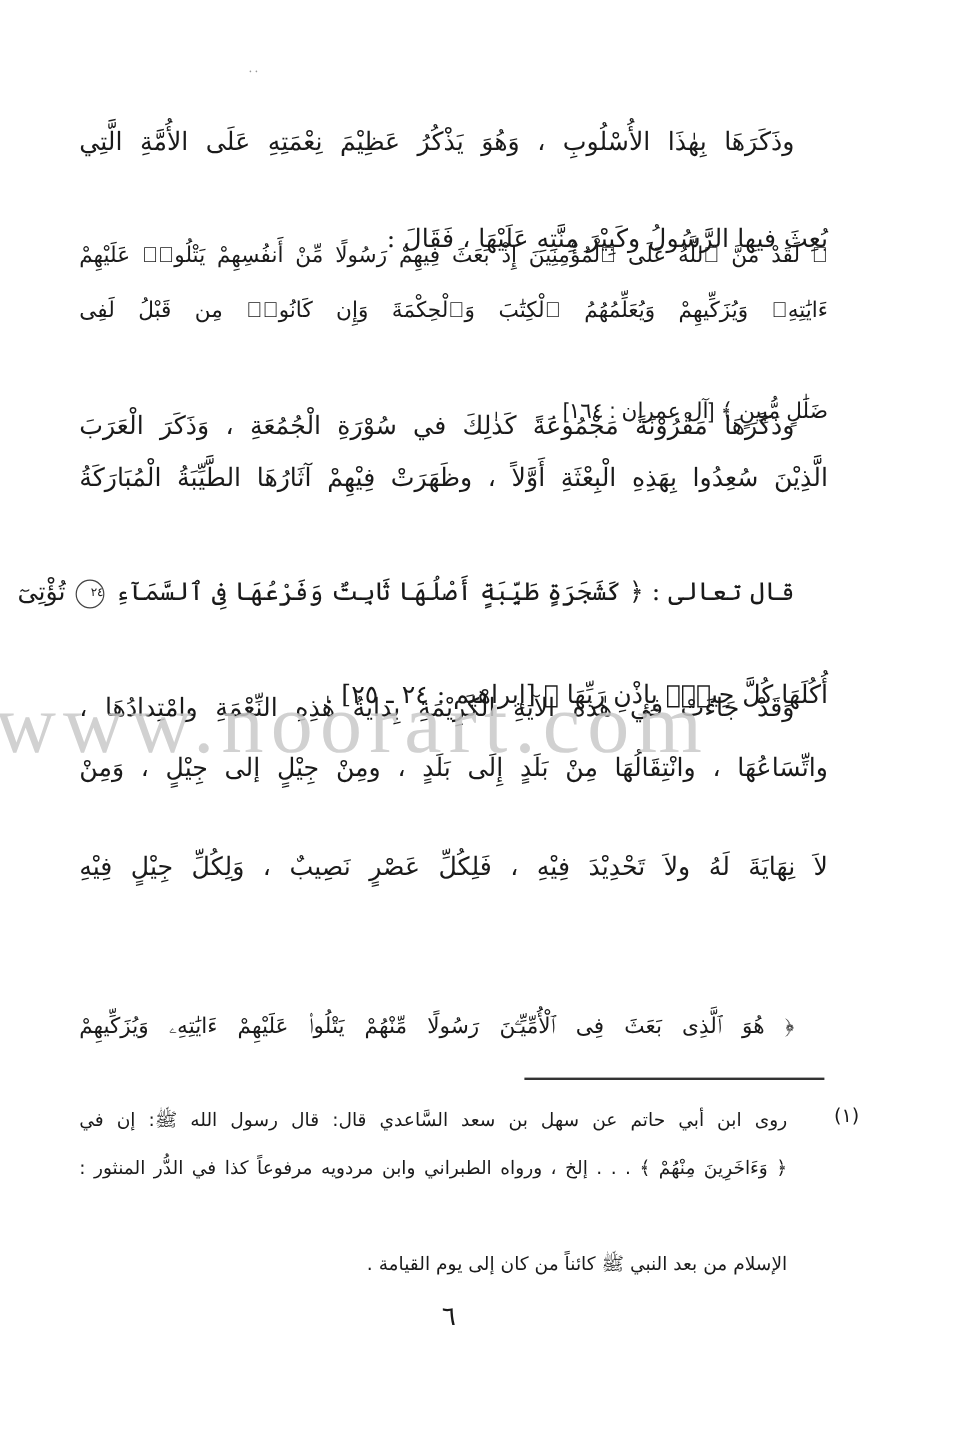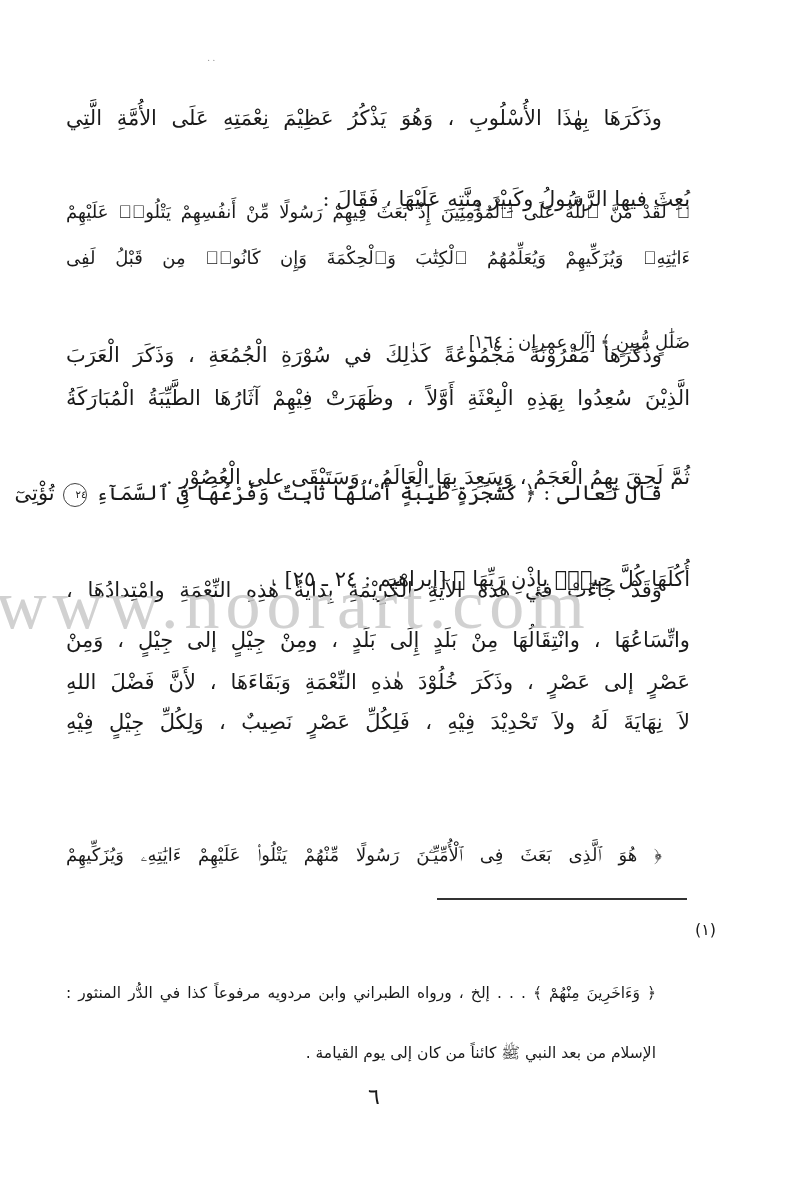--- a/index.html
+++ b/index.html
@@ -46,38 +46,37 @@
 
   <div class="line indent" style="top:103px">وذَكَرَهَا بِهٰذَا الأُسْلُوبِ ، وَهُوَ يَذْكُرُ عَظِيْمَ نِعْمَتِهِ عَلَى الأُمَّةِ الَّتِي</div>
   <div class="line last" style="top:145px">بُعِثَ فيها الرَّسُولُ وكَبِيْرَ مِنَّتِهِ عَلَيْهَا ، فَقَالَ :</div>
 
   <div class="line quran" style="top:197px">﴿ لَقَدْ مَنَّ ٱللَّهُ عَلَى ٱلْمُؤْمِنِينَ إِذْ بَعَثَ فِيهِمْ رَسُولًا مِّنْ أَنفُسِهِمْ يَتْلُوا۟ عَلَيْهِمْ</div>
   <div class="line quran" style="top:243px">ءَايَٰتِهِۦ وَيُزَكِّيهِمْ وَيُعَلِّمُهُمُ ٱلْكِتَٰبَ وَٱلْحِكْمَةَ وَإِن كَانُوا۟ مِن قَبْلُ لَفِى</div>
   <div class="line quran last" style="top:288px">ضَلَٰلٍ مُّبِينٍ ﴾ [آل عمران : ١٦٤] .</div>
 
   <div class="line indent" style="top:340px">وذَكَرَهَا مَقْرُوْنَةً مَجْمُوعَةً كَذٰلِكَ في سُوْرَةِ الْجُمُعَةِ ، وَذَكَرَ الْعَرَبَ</div>
   <div class="line" style="top:383px">الَّذِيْنَ سُعِدُوا بِهَذِهِ الْبِعْثَةِ أَوَّلاً ، وظَهَرَتْ فِيْهِمْ آثَارُهَا الطَّيِّبَةُ الْمُبَارَكَةُ</div>
-  <div class="line last" style="top:423px">ثُمَّ لَحِقَ بِهِمُ الْعَجَمُ ، وَسَعِدَ بِهَا الْعَالَمُ ، وَسَتَبْقَى على الْعُصُوْرِ .</div>
 
   <div class="line indent" style="top:478px">
     <span>قال تعالى : ﴿ كَشَجَرَةٍ طَيِّبَةٍ أَصْلُهَا ثَابِتٌ وَفَرْعُهَا فِى ٱلسَّمَآءِ</span>
     <span class="aya-marker">٢٤</span>
     <span>تُؤْتِىٓ</span>
   </div>
   <div class="line last" style="top:525px">أُكُلَهَا كُلَّ حِينٍۭ بِإِذْنِ رَبِّهَا ﴾ [إبراهيم : ٢٤ ـ ٢٥] .</div>
 
   <div class="line indent" style="top:575px">وَقَدْ جَاءَتْ في هٰذه الآيةِ الْكَرِيْمَةِ بِدايةُ هٰذِهِ النِّعْمَةِ وامْتِدادُهَا ،</div>
   <div class="line" style="top:625px">واتِّسَاعُهَا ، وانْتِقَالُهَا مِنْ بَلَدٍ إِلَى بَلَدٍ ، ومِنْ جِيْلٍ إلى جِيْلٍ ، وَمِنْ</div>
-  <div class="line" style="top:667px">عَصْرٍ إلى عَصْرٍ ، وذَكَرَ خُلُوْدَ هٰذهِ النِّعْمَةِ وَبَقَاءَهَا ، لأَنَّ فَضْلَ اللهِ</div>
   <div class="line" style="top:707px">لاَ نِهَايَةَ لَهُ ولاَ تَحْدِيْدَ فِيْهِ ، فَلِكُلِّ عَصْرٍ نَصِيبٌ ، وَلِكُلِّ جِيْلٍ فِيْهِ</div>
 
   <div class="line quran indent" style="top:840px">﴿ هُوَ ٱلَّذِى بَعَثَ فِى ٱلْأُمِّيِّـۧنَ رَسُولًا مِّنْهُمْ يَتْلُوا۟ عَلَيْهِمْ ءَايَٰتِهِۦ وَيُزَكِّيهِمْ</div>
 
   <div class="sep"></div>
 
   <div class="fn-marker">(١)</div>
-  <div class="fn-line" style="top:980px; width:590px">﴿ وَءَاخَرِينَ مِنْهُمْ ﴾ . . . إلخ ، ورواه الطبراني وابن مردويه مرفوعاً كذا في الدُّر المنثور :</div>
+  <div class="fn-line" style="top:920px; width:590px">روى ابن أبي حاتم عن سهل بن سعد السَّاعدي قال: قال رسول الله ﷺ: إن في</div>
+  <div class="fn-line" style="top:960px; width:590px">﴿ وَءَاخَرِينَ مِنْهُمْ ﴾ . . . إلخ ، ورواه الطبراني وابن مردويه مرفوعاً كذا في الدُّر المنثور :</div>
   <div class="fn-line last" style="top:1040px; width:590px">الإسلام من بعد النبي ﷺ كائناً من كان إلى يوم القيامة .</div>
 
   <div class="pagenum">٦</div>
 
   <div class="watermark">www.noorart.com</div>
 </div>
 
 </body></html>

